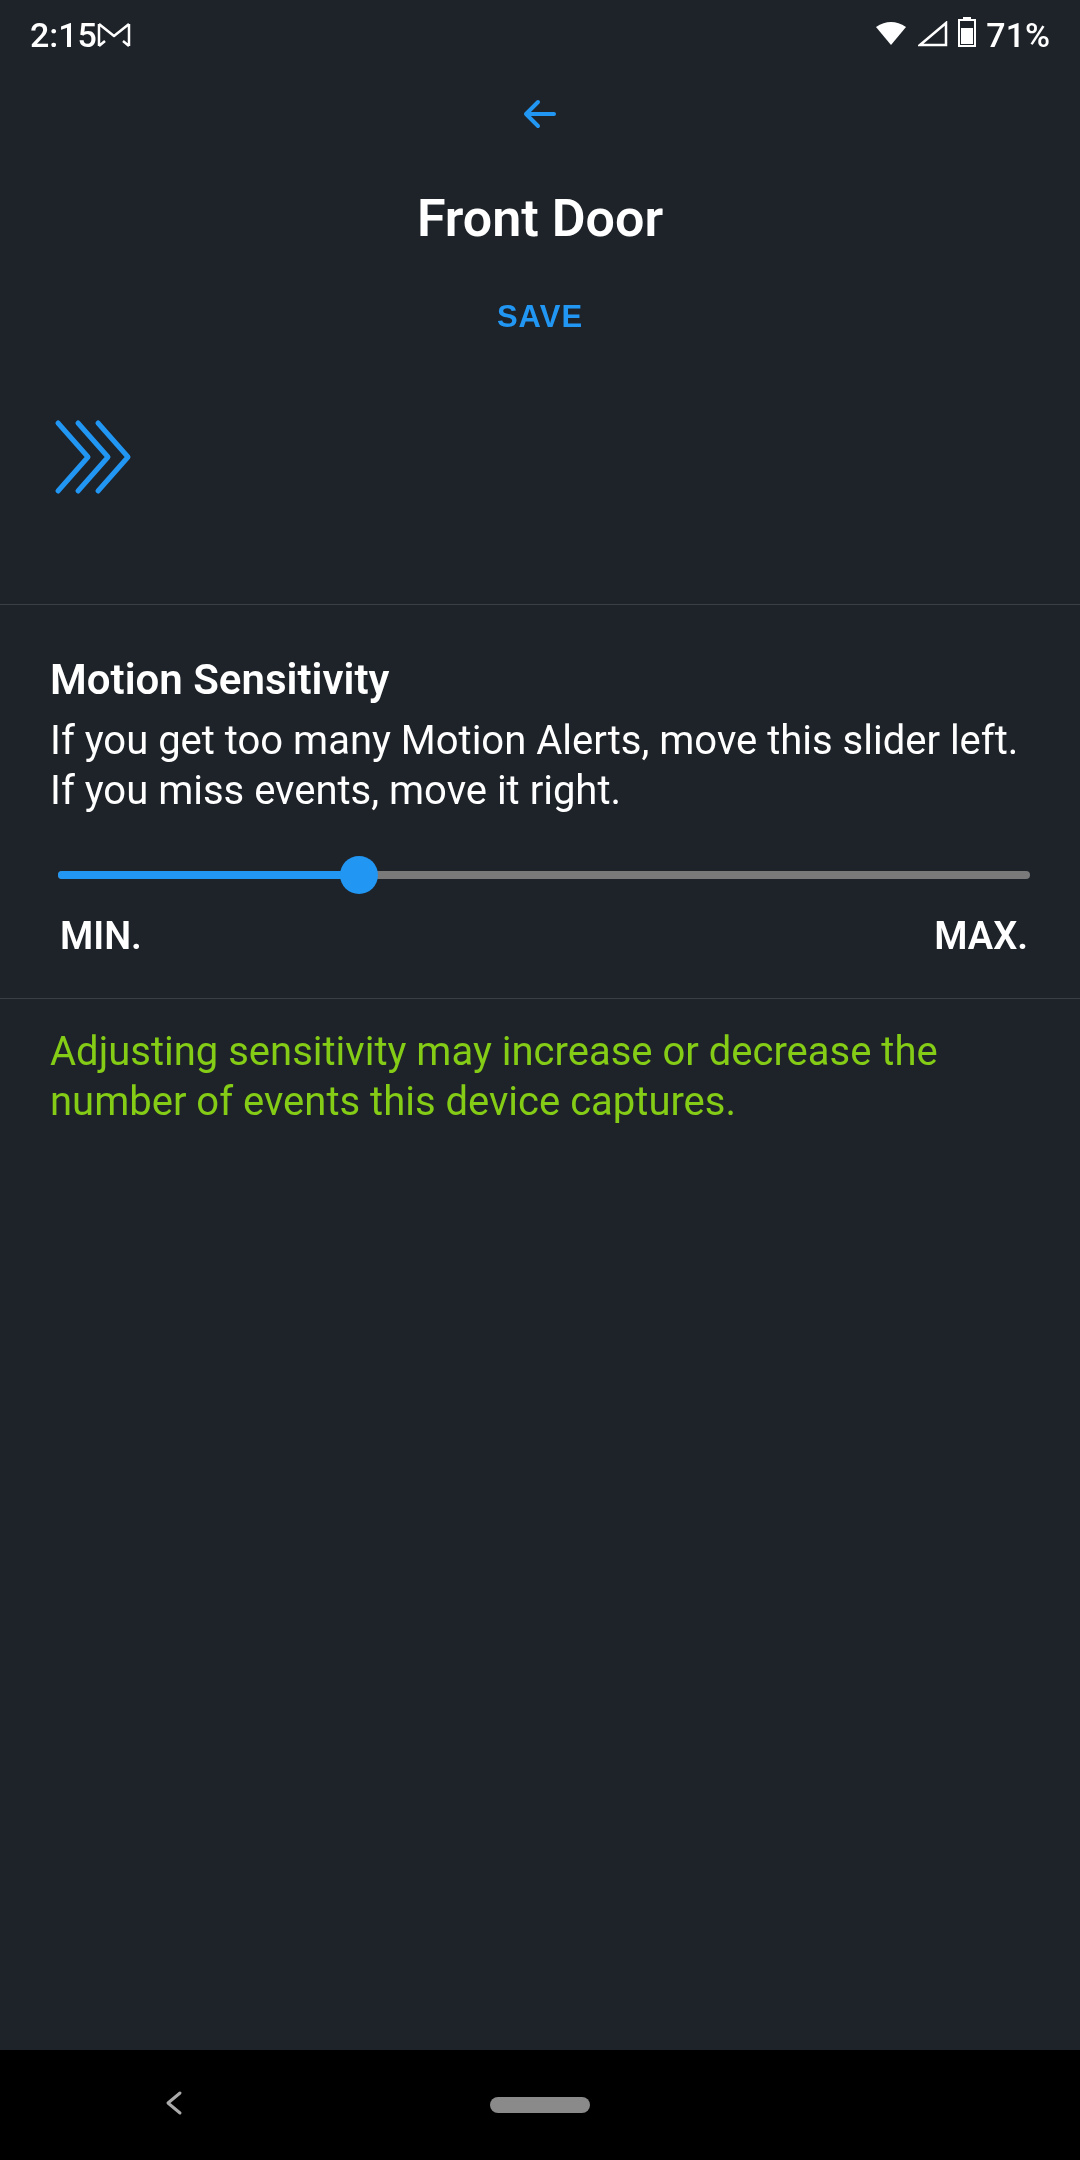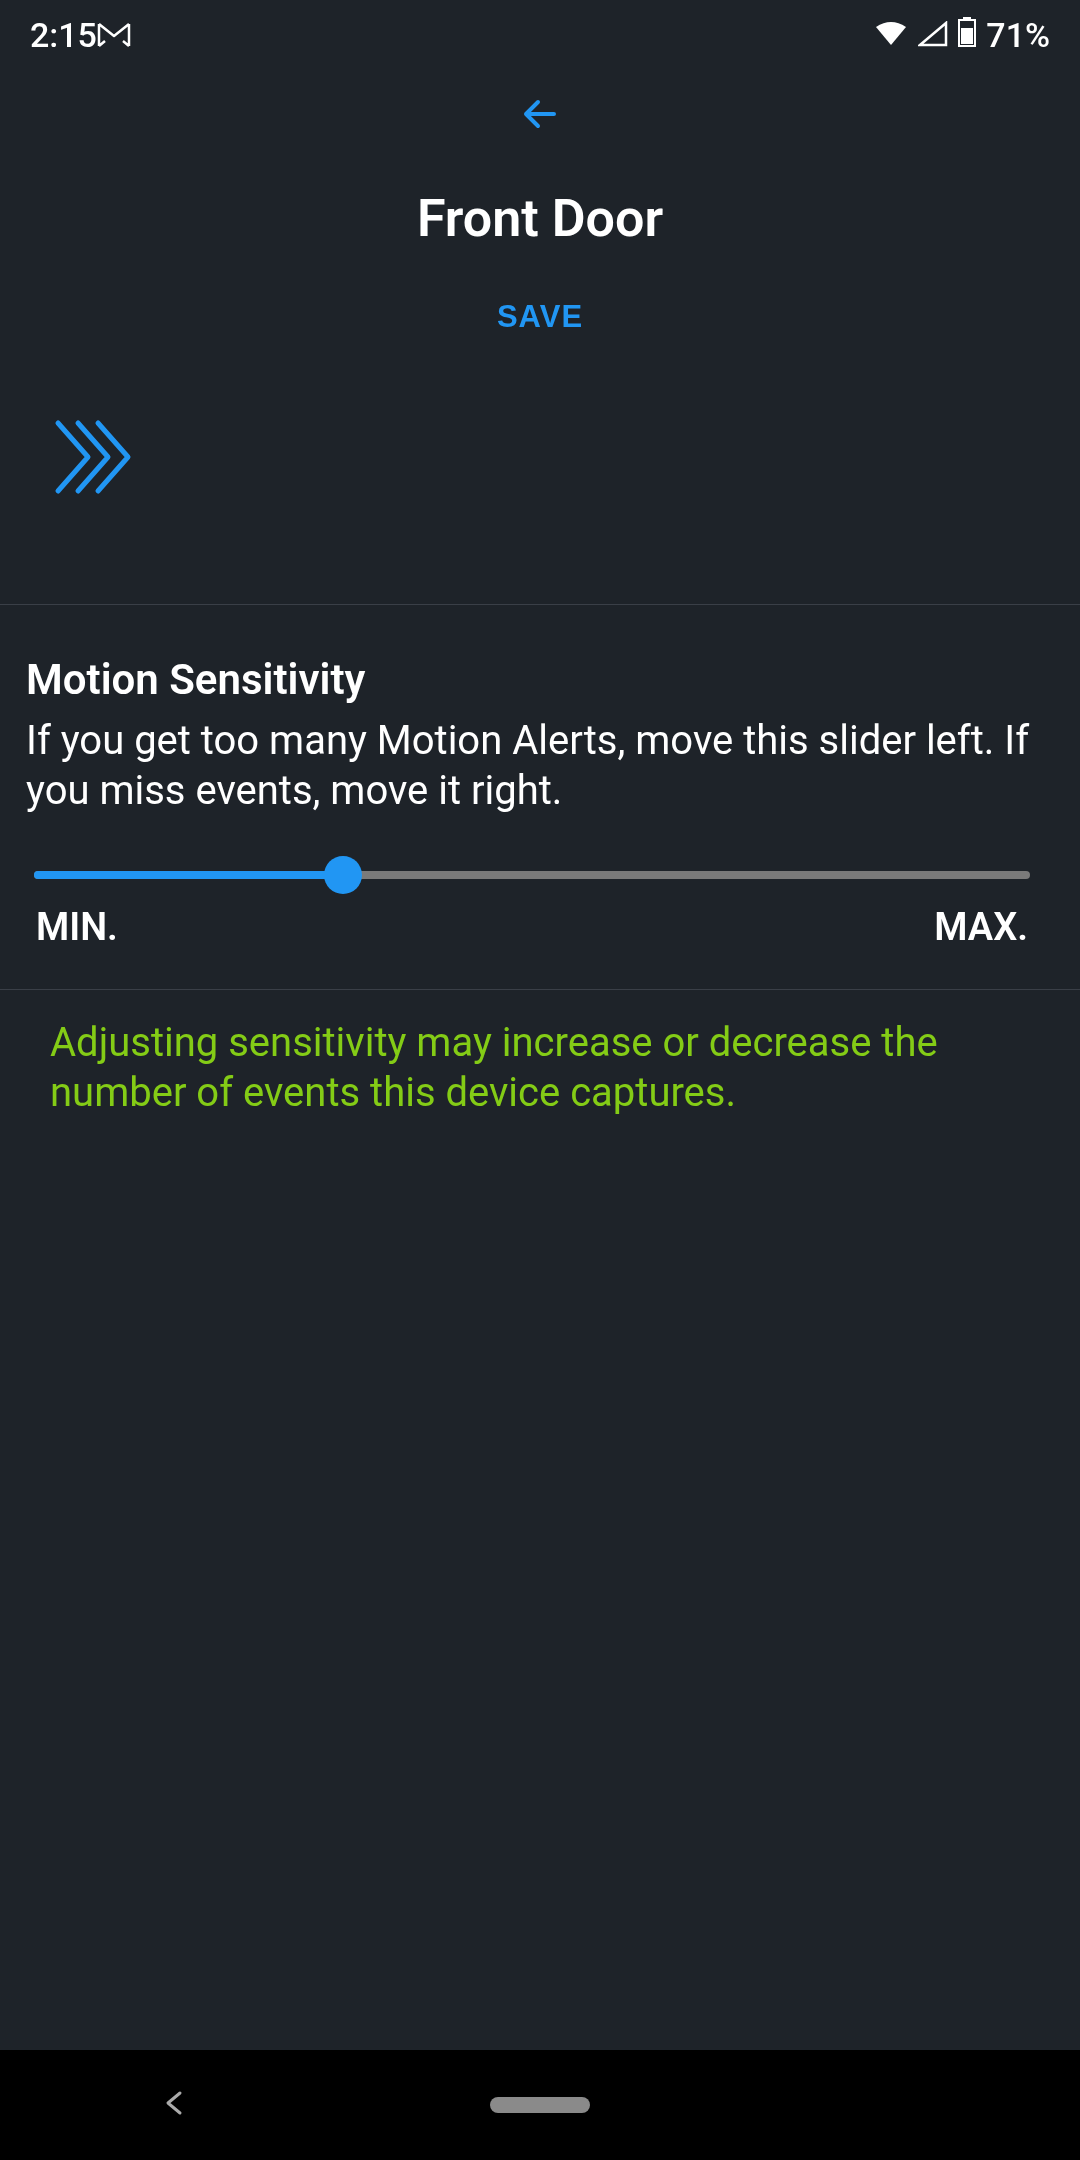--- a/index.html
+++ b/index.html
@@ -80,21 +80,21 @@
     }
     .intro-text {
       font-size: 52px;
       font-weight: 500;
       line-height: 1.25;
       color: #ffffff;
     }
     
     
     .sensitivity-section {
-      padding: 50px 50px 40px 26px;
+      padding: 50px 50px 40px 50px;
       border-bottom: 1px solid #3a3f47;
     }
     .section-title {
       font-size: 42px;
       font-weight: 600;
       color: #ffffff;
       margin-bottom: 12px;
     }
     .section-description {
       font-size: 40px;
@@ -132,21 +132,21 @@
       transform: translate(-50%, -50%);
       width: 38px;
       height: 38px;
       background: #2196f3;
       border-radius: 50%;
       cursor: pointer;
     }
     .slider-labels {
       display: flex;
       justify-content: space-between;
-      margin-top: 26px;
+      margin-top: 35px;
       padding: 0 2px;
     }
     .slider-label {
       font-size: 38px;
       font-weight: 600;
       color: #ffffff;
     }
     
     
     .footer-note {

